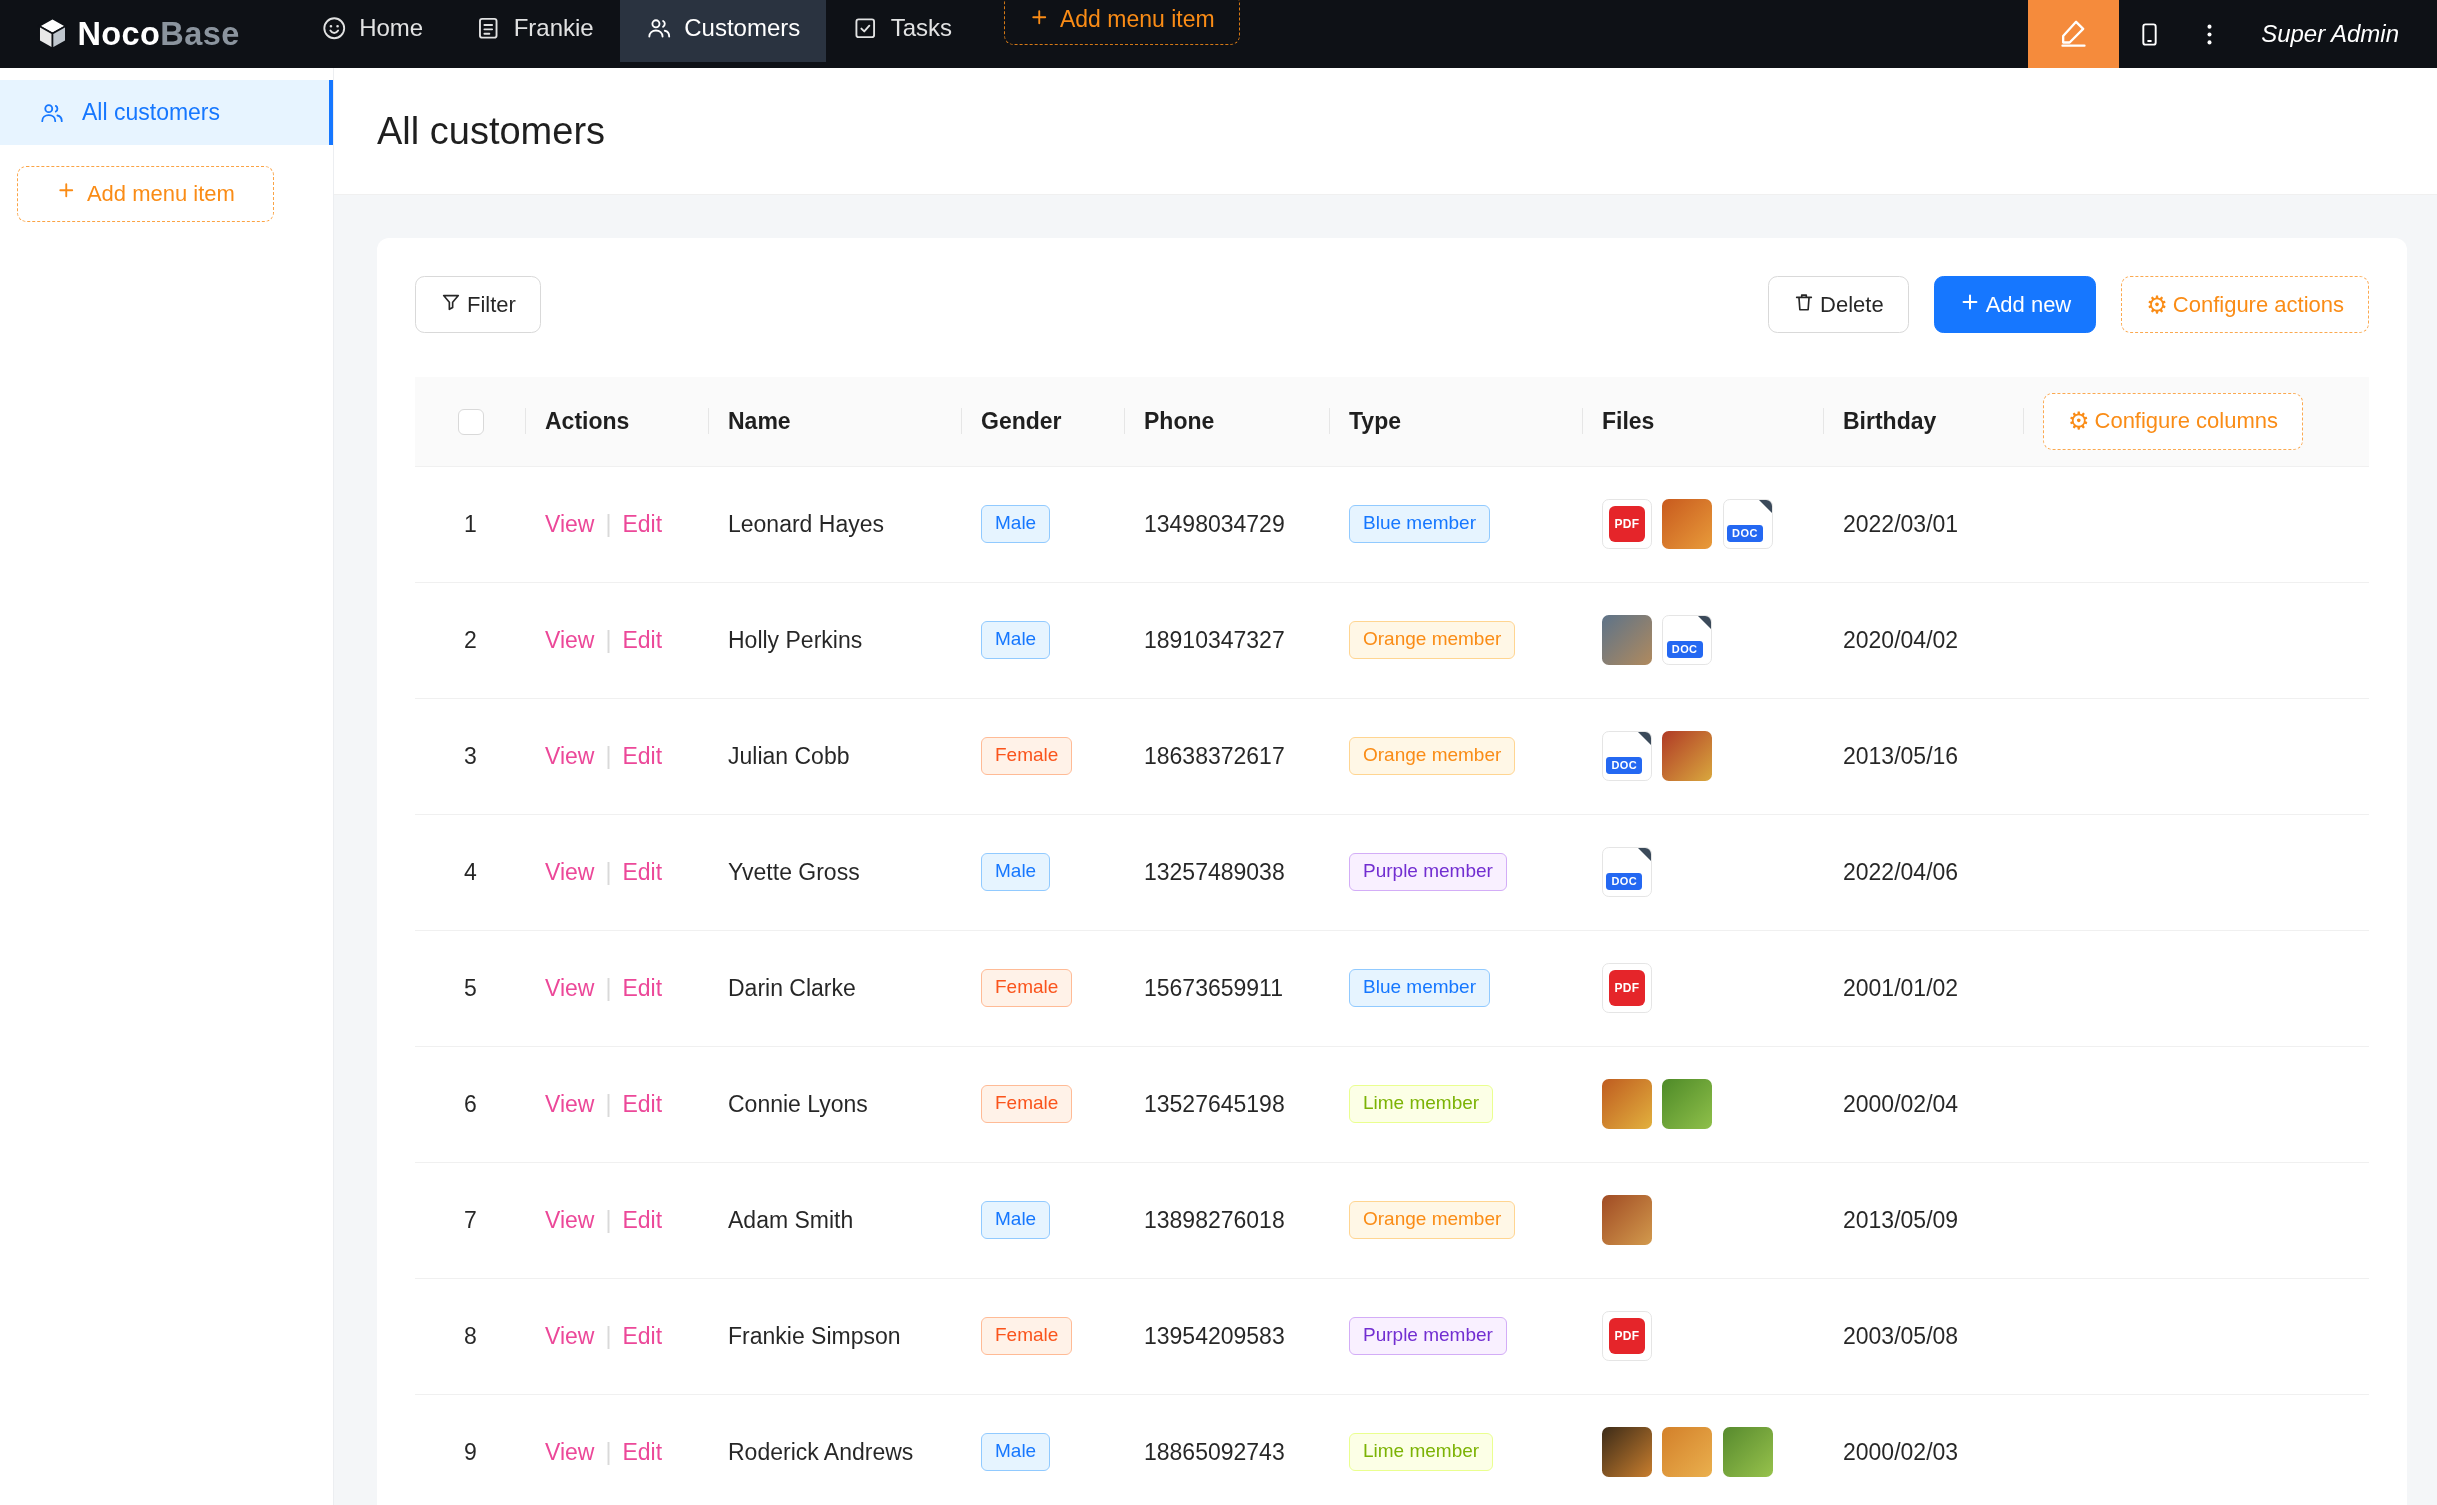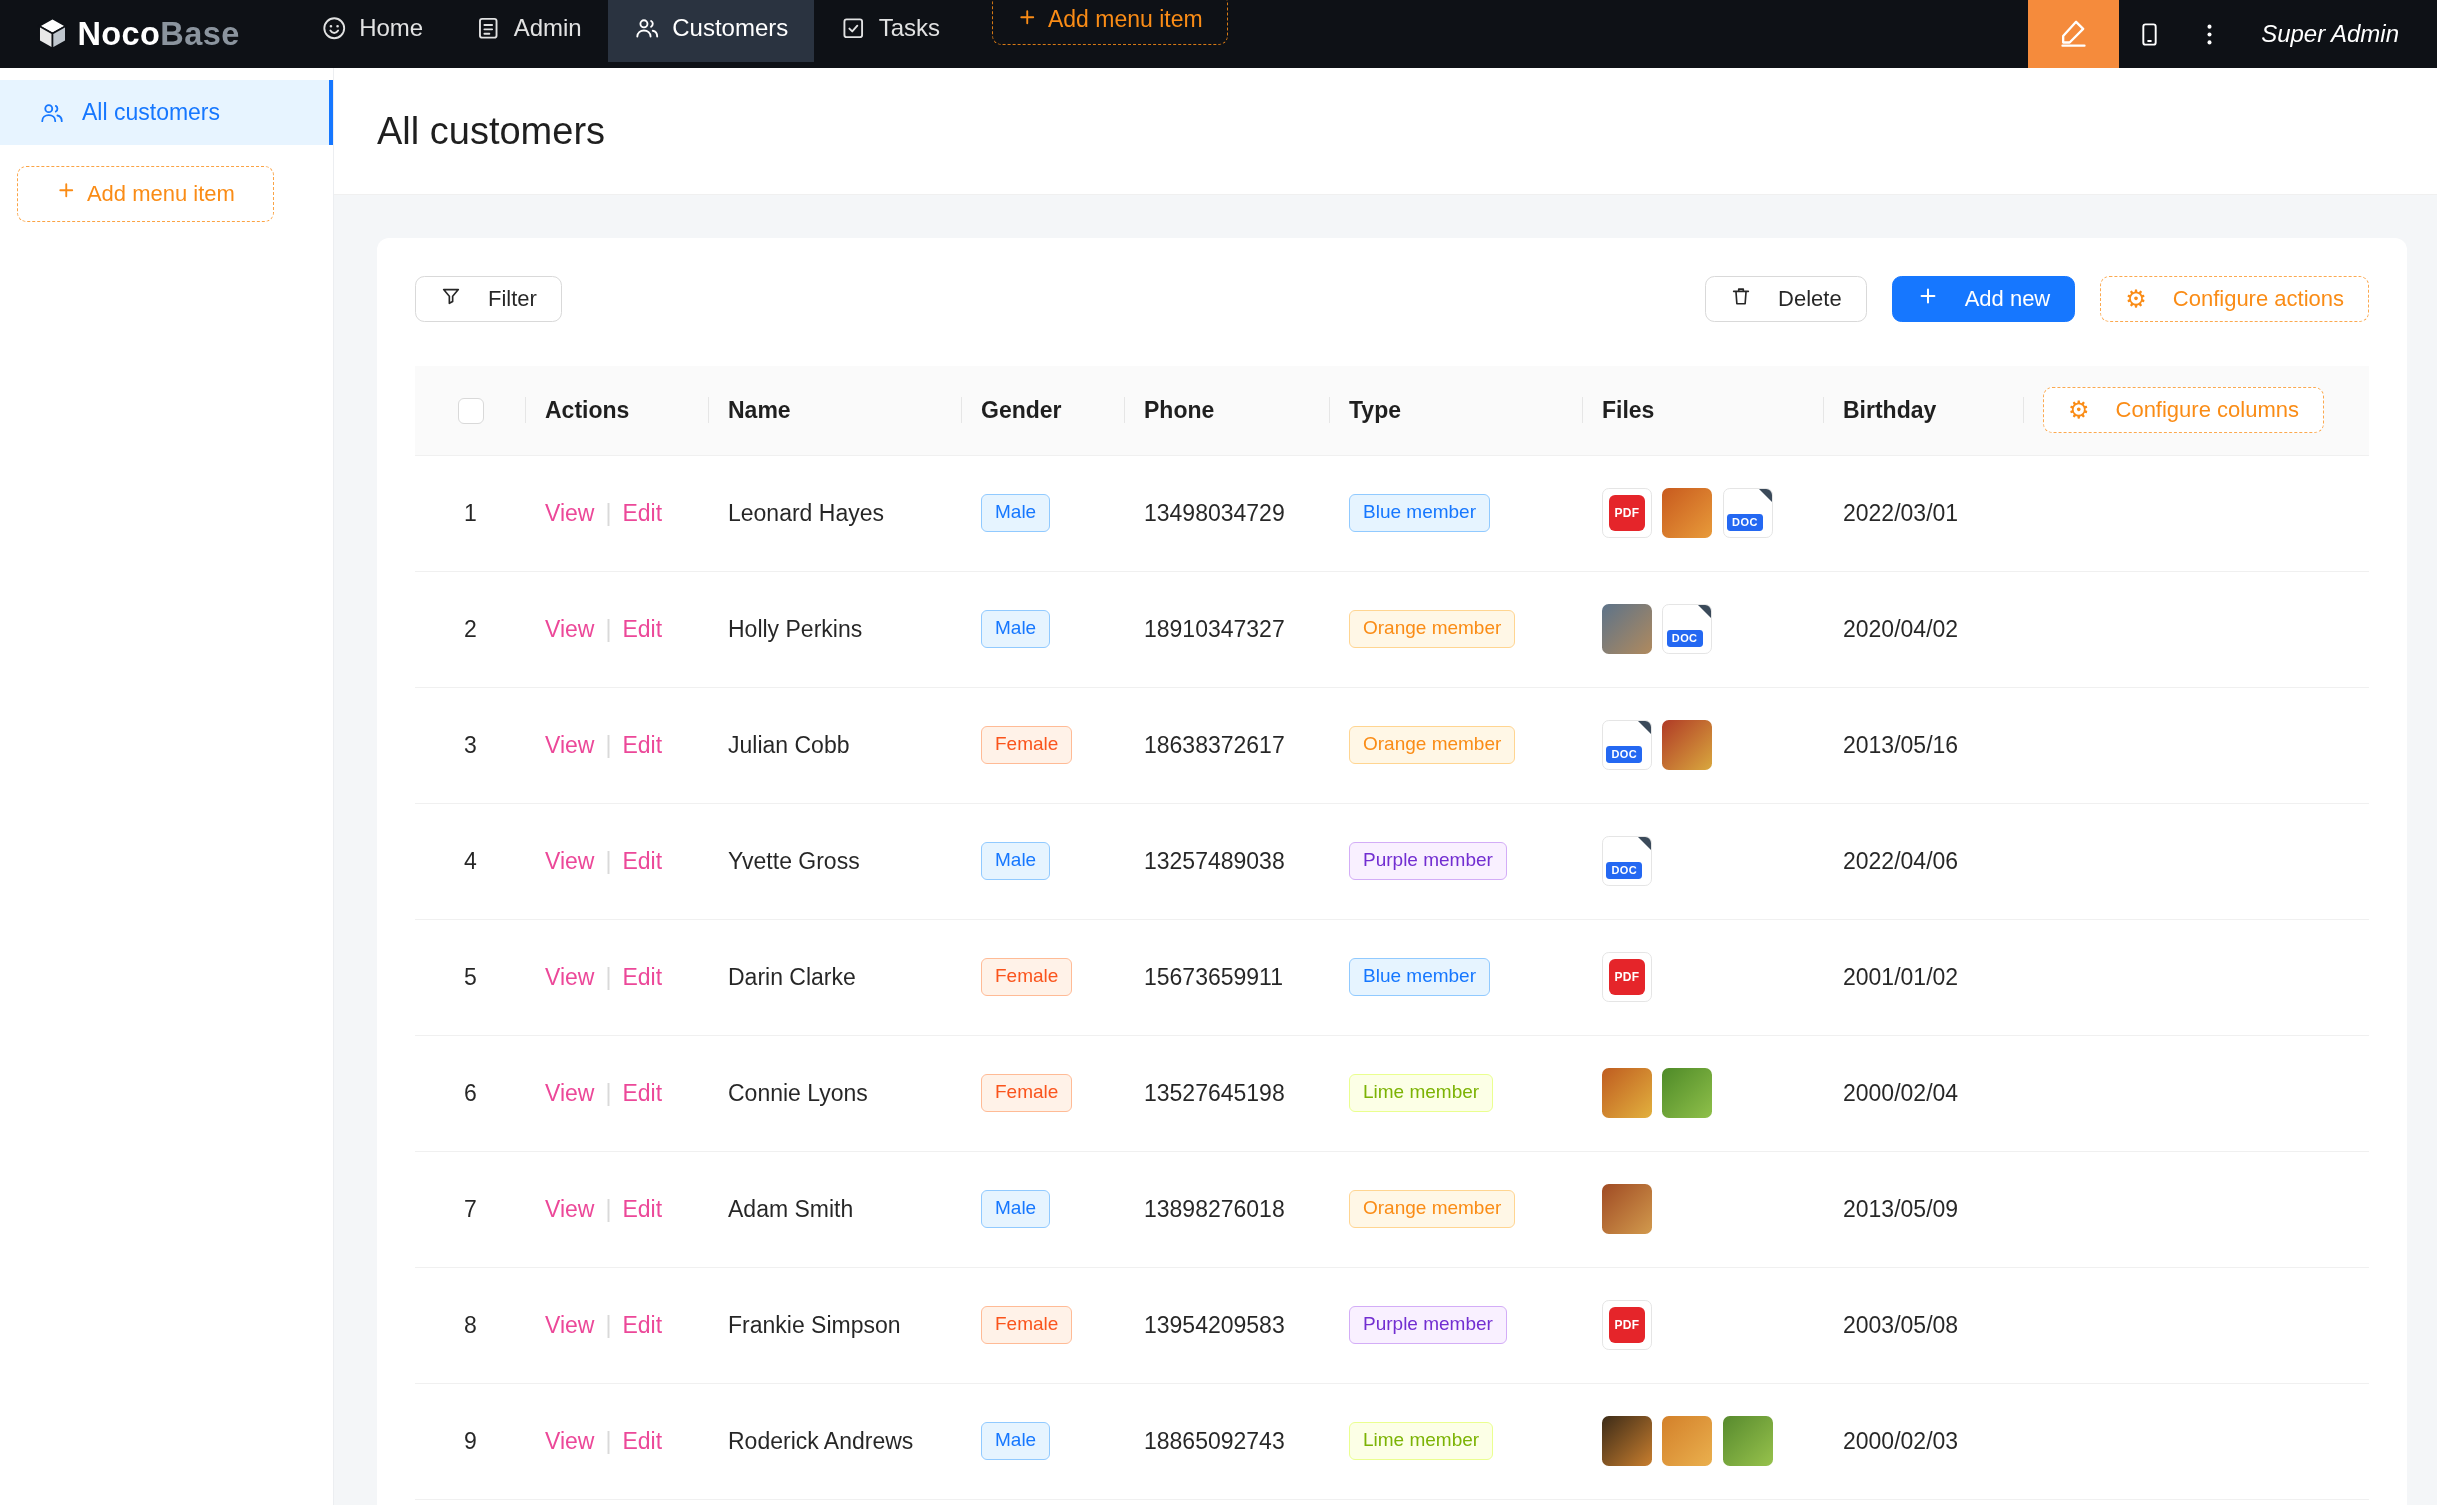--- a/index.html
+++ b/index.html
@@ -110,22 +110,22 @@
   .card {
     background: #fff; border-radius: 12px;
     padding: 38px;
     height: 1317px;
   }
 
   
   .toolbar { display: flex; align-items: center; margin-bottom: 44px; }
   .toolbar-right { margin-left: auto; display: flex; align-items: center; gap: 25px; }
   .btn {
-    height: 46px; padding: 0 24px;
-    display: inline-flex; align-items: center; gap: 26px;
+    height: 57px; padding: 0 24px;
+    display: inline-flex; align-items: center; gap: 5px;
     background: #fff;
     border: 0.9px solid #d9d9d9; border-radius: 9.4px;
     font-size: 22px; font-family: inherit; color: rgba(0,0,0,0.85);
     cursor: pointer; white-space: nowrap;
   }
   .btn svg { width: 22px; height: 22px; }
   .btn-primary { background: #1677ff; border-color: #1677ff; color: #fff; }
   .btn-dashed { border: 1.7px dashed rgba(250,140,22,0.75); color: #fa8c16; }
   .gear { font-size: 24px; line-height: 1; }
 
@@ -234,21 +234,21 @@
         </span>
         <span>Home</span>
       </div>
       <div class="nav-item">
         <span class="nicon">
           <svg viewBox="0 0 24 24" fill="none" stroke="currentColor" stroke-width="1.7" stroke-linecap="round">
             <rect x="4.5" y="3.5" width="15" height="17" rx="2"></rect>
               <path d="M8.5 9h7M8.5 13h7M8.5 17h4.5"></path>
           </svg>
         </span>
-        <span>Admin</span>
+        <span>Frankie</span>
       </div>
       <div class="nav-item active">
         <span class="nicon">
           <svg viewBox="0 0 24 24" fill="none" stroke="currentColor" stroke-width="1.7" stroke-linecap="round">
             <circle cx="9" cy="8" r="3.2"></circle>
               <path d="M3 19.5c0-3.3 2.7-5.5 6-5.5s6 2.2 6 5.5"></path>
               <path d="M15.5 5.4a3 3 0 0 1 0 5.2M17 14.3c2.4.5 4 2.4 4 5.2"></path>
           </svg>
         </span>
         <span>Customers</span>

